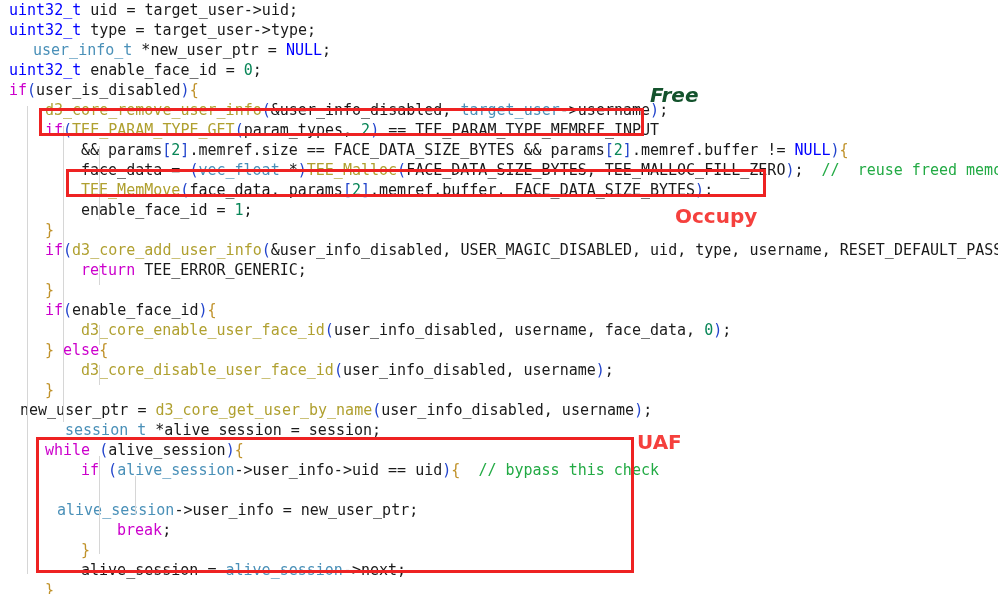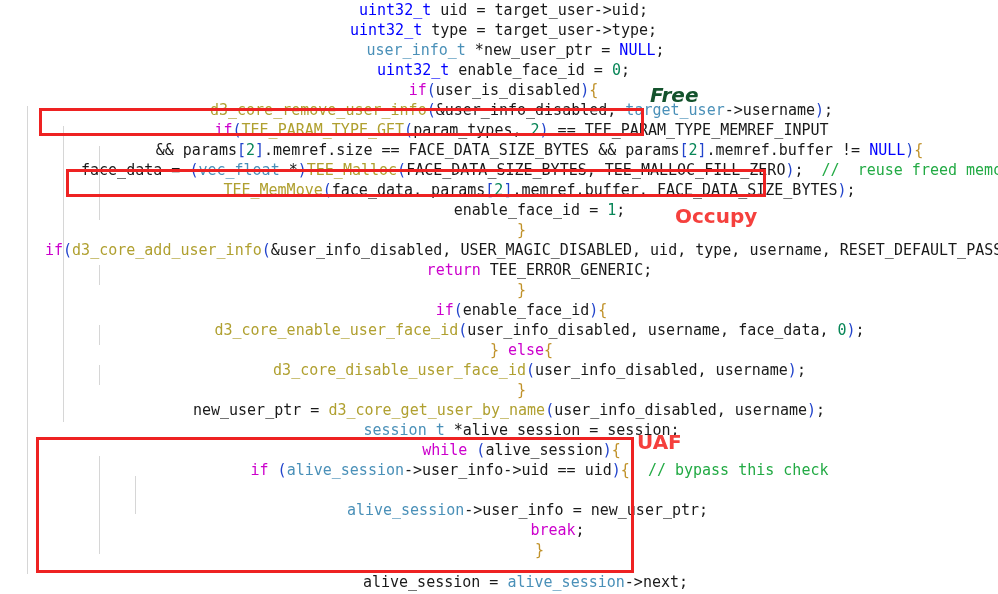--- a/index.html
+++ b/index.html
@@ -30,21 +30,20 @@
   .code-line {
     position: relative;
     height: 20px;
     line-height: 20px;
     font-size: 15px;
     font-family: "DejaVu Sans Mono", "Liberation Mono", monospace;
     white-space: pre;
     color: #1a1a1a;
     letter-spacing: 0px;
     padding-left: 9px;
-    text-align: center;
   }
   
   .t-type   { color: #0000ff; }
   .t-utype  { color: #4a90b8; }
   .t-kw     { color: #cc00cc; }
   .t-fn     { color: #b0a030; }
   .t-num    { color: #098658; }
   .t-com    { color: #22aa44; }
   .t-punct  { color: #2244cc; }
   .t-brace  { color: #c0922a; }
@@ -94,27 +93,27 @@
       <div class="code-line" style="padding-left: 45px;"><span class="t-brace">}</span></div>
       <div class="code-line" style="padding-left: 45px;"><span class="t-kw">if</span><span class="t-punct">(</span><span class="t-fn">d3_core_add_user_info</span><span class="t-punct">(</span><span class="t-plain">&amp;user_info_disabled, USER_MAGIC_DISABLED, uid, type, username, RESET_DEFAULT_PASSWD</span></div>
       <div class="code-line" style="padding-left: 81px;"><span class="t-kw">return</span><span class="t-plain"> TEE_ERROR_GENERIC;</span></div>
       <div class="code-line" style="padding-left: 45px;"><span class="t-brace">}</span></div>
       <div class="code-line" style="padding-left: 45px;"><span class="t-kw">if</span><span class="t-punct">(</span><span class="t-plain">enable_face_id</span><span class="t-punct">)</span><span class="t-brace">{</span></div>
       <div class="code-line" style="padding-left: 81px;"><span class="t-fn">d3_core_enable_user_face_id</span><span class="t-punct">(</span><span class="t-plain">user_info_disabled, username, face_data, </span><span class="t-num">0</span><span class="t-punct">)</span><span class="t-plain">;</span></div>
       <div class="code-line" style="padding-left: 45px;"><span class="t-brace">}</span><span class="t-plain"> </span><span class="t-kw">else</span><span class="t-brace">{</span></div>
       <div class="code-line" style="padding-left: 81px;"><span class="t-fn">d3_core_disable_user_face_id</span><span class="t-punct">(</span><span class="t-plain">user_info_disabled, username</span><span class="t-punct">)</span><span class="t-plain">;</span></div>
       <div class="code-line" style="padding-left: 45px;"><span class="t-brace">}</span></div>
       <div class="code-line" style="padding-left: 20px;"><span class="t-plain">new_user_ptr = </span><span class="t-fn">d3_core_get_user_by_name</span><span class="t-punct">(</span><span class="t-plain">user_info_disabled, username</span><span class="t-punct">)</span><span class="t-plain">;</span></div>
-      <div class="code-line" style="padding-left: 45px;"><span class="t-utype">session_t</span><span class="t-plain"> *alive_session = session;</span></div>
+      <div class="code-line" style="padding-left: 65px;"><span class="t-utype">session_t</span><span class="t-plain"> *alive_session = session;</span></div>
       <div class="code-line" style="padding-left: 45px;"><span class="t-kw">while</span><span class="t-plain"> </span><span class="t-punct">(</span><span class="t-plain">alive_session</span><span class="t-punct">)</span><span class="t-brace">{</span></div>
       <div class="code-line" style="padding-left: 81px;"><span class="t-kw">if</span><span class="t-plain"> </span><span class="t-punct">(</span><span class="t-utype">alive_session</span><span class="t-plain">-&gt;user_info-&gt;uid == uid</span><span class="t-punct">)</span><span class="t-brace">{</span><span class="t-plain">  </span><span class="t-com">// bypass this check</span></div>
       <div class="code-line" style="padding-left: 57px; margin-top: 20px;"><span class="t-utype">alive_session</span><span class="t-plain">-&gt;user_info = new_user_ptr;</span></div>
       <div class="code-line" style="padding-left: 117px;"><span class="t-kw">break</span><span class="t-plain">;</span></div>
       <div class="code-line" style="padding-left: 81px;"><span class="t-brace">}</span></div>
-      <div class="code-line" style="padding-left: 53px; margin-top: 12px;"><span class="t-plain">alive_session = </span><span class="t-utype">alive_session</span><span class="t-plain">-&gt;next;</span></div>
+      <div class="code-line" style="padding-left: 81px;"><span class="t-plain">alive_session = </span><span class="t-utype">alive_session</span><span class="t-plain">-&gt;next;</span></div>
       <div class="code-line" style="padding-left: 45px;"><span class="t-brace">}</span></div>
     </div>
 
   <div id="guides-layer">
       <div class="guide" style="left: 27px; top: 106px; height: 468px; background: rgb(214, 214, 214);"></div>
       <div class="guide" style="left: 63px; top: 126px; height: 296px; background: rgb(214, 214, 214);"></div>
       <div class="guide" style="left: 99px; top: 146px; height: 74px; background: rgb(214, 214, 214);"></div>
       <div class="guide" style="left: 99px; top: 265px; height: 20px; background: rgb(214, 214, 214);"></div>
       <div class="guide" style="left: 99px; top: 325px; height: 20px; background: rgb(214, 214, 214);"></div>
       <div class="guide" style="left: 99px; top: 365px; height: 20px; background: rgb(214, 214, 214);"></div>

